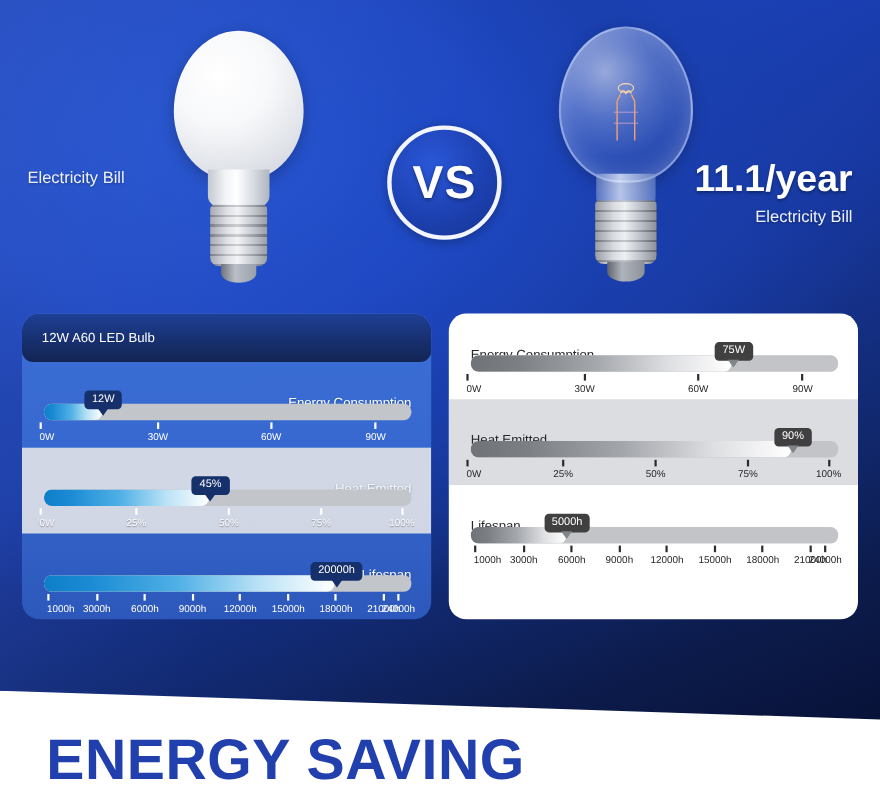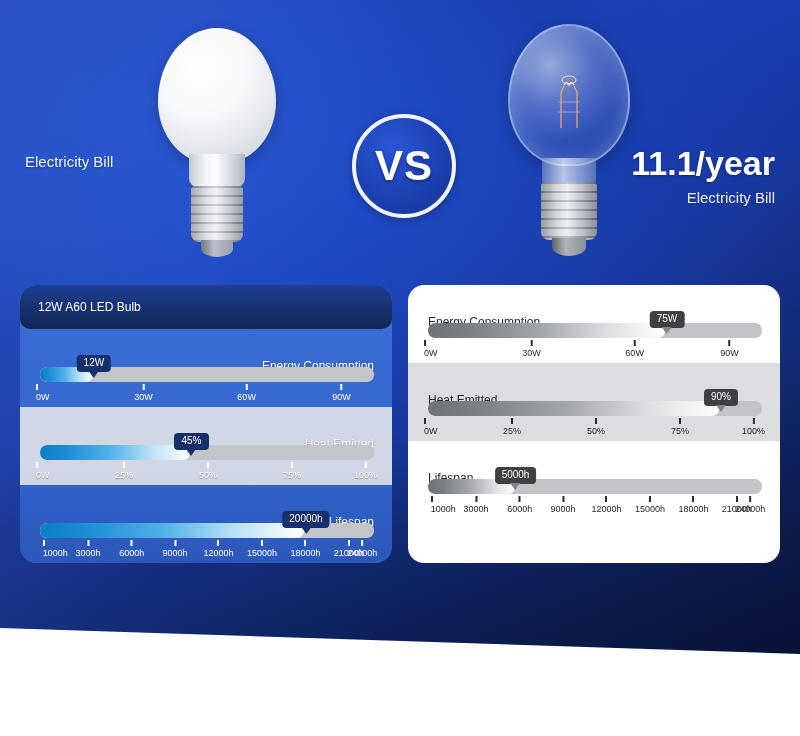--- a/index.html
+++ b/index.html
@@ -529,14 +529,15 @@
             </div>
             <div class="tick edge-last" style="left: 100%;">
               <i></i>
               <b>24000h</b>
             </div>
           </div>
         </div>
       </div>
   </div>
 
+  <div class="headline">ENERGY SAVING</div>
 
 </div>
 
 </body></html>

